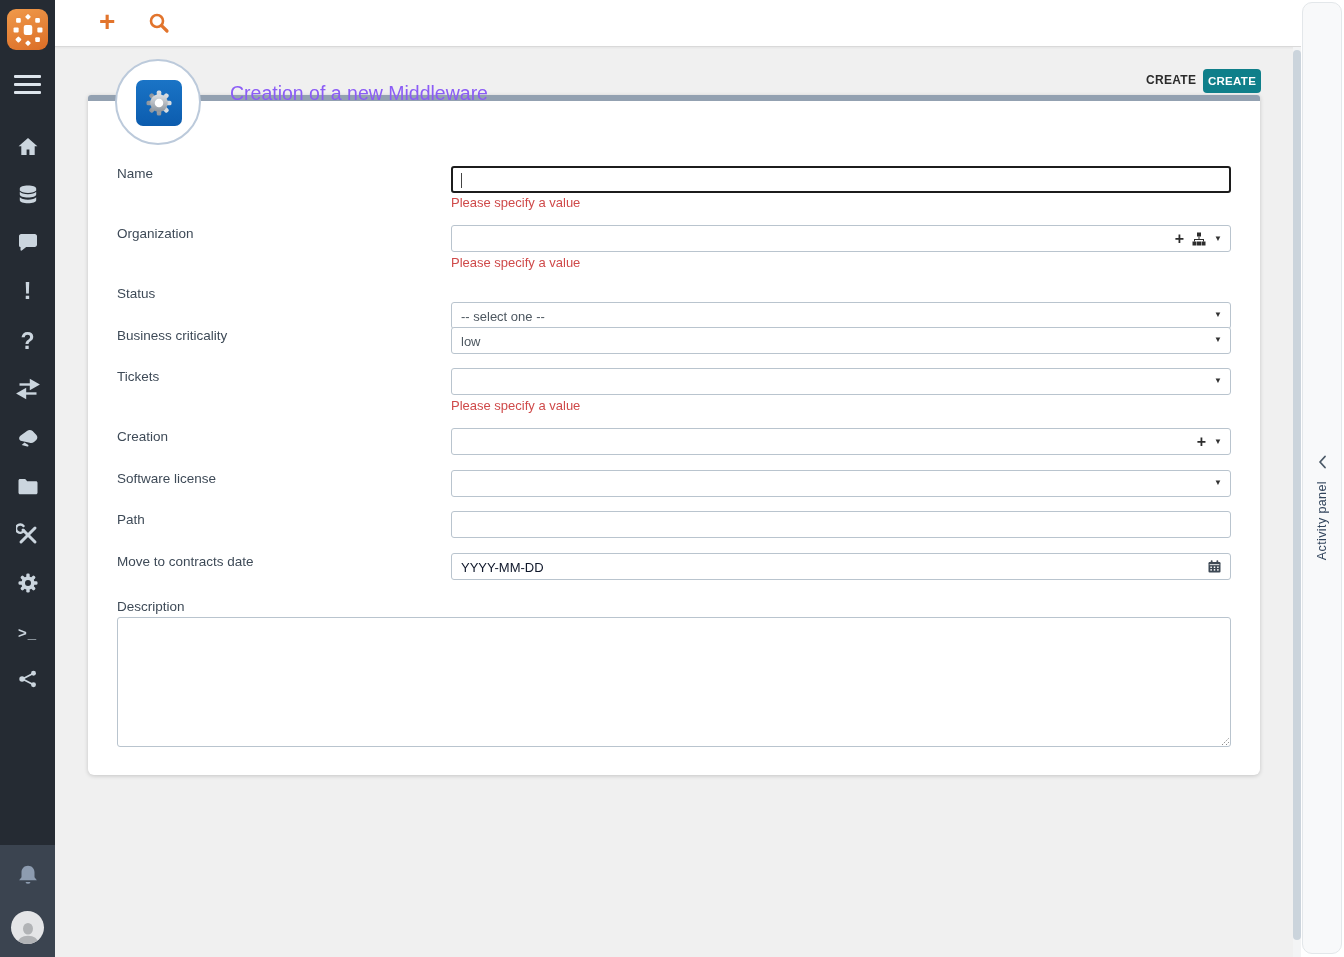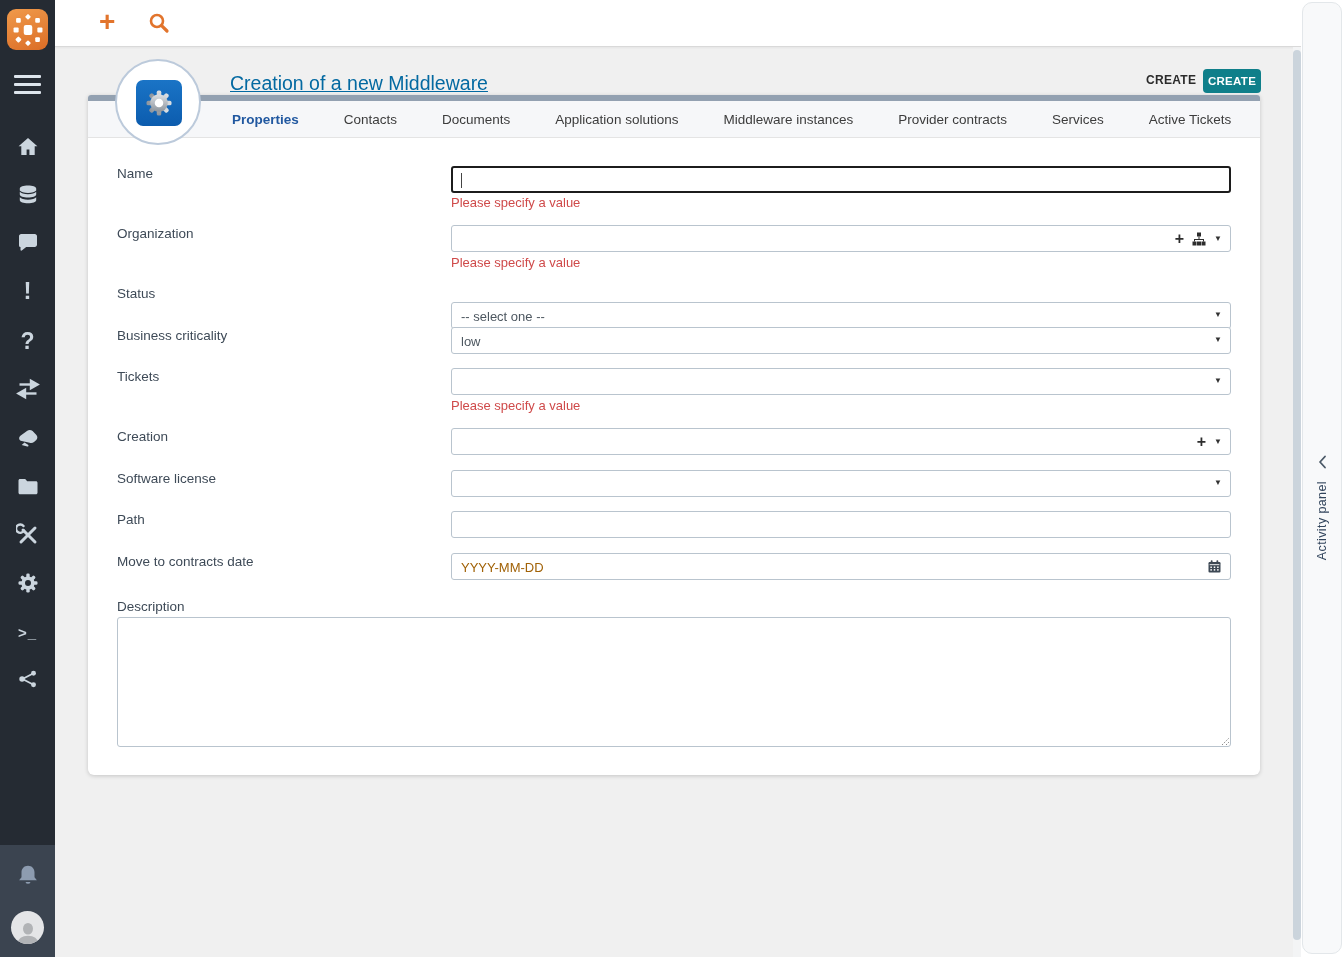--- a/index.html
+++ b/index.html
@@ -31,21 +31,21 @@
   .content-bg { position:absolute; left:55px; top:47px; width:1238px; height:910px; background:#f0f0f0; z-index:1; }
   .scroll-track { position:absolute; left:1293px; top:47px; width:8px; height:910px; background:#f3f4f5; z-index:6; }
   .scroll-thumb { position:absolute; left:1293px; top:50px; width:8px; height:890px; background:#cbd4dc; border-radius:4px; z-index:7; }
   .activity-strip { position:absolute; left:1301px; top:0; width:43px; height:957px; background:#fff; z-index:6; }
   .activity-inner { position:absolute; left:1px; top:2px; width:40px; height:952px; background:#f8f9fa;
                     border:1px solid #e3e7ea; border-radius:10px; }
   .activity-tab { position:absolute; left:1px; top:455px; width:40px; display:flex; flex-direction:column; align-items:center; gap:12px; }
   .activity-label { writing-mode:vertical-rl; transform:rotate(180deg); font-size:12.5px; color:#32455c; letter-spacing:.4px; }
 
   
-  .page-title { position:absolute; left:230px; top:72px; font-size:19.5px; color:#0369a1; z-index:3;text-decoration:underline; }
+  .page-title { position:absolute; left:230px; top:82px; font-size:19.5px; color:#8b5cf6; z-index:3; }
   .cancel-btn { position:absolute; left:1146px; top:73px; font-size:12px; font-weight:bold; color:#2b2b2b;
                 letter-spacing:.3px; cursor:pointer; z-index:3; }
   .create-btn { position:absolute; left:1203px; top:69px; width:58px; height:24px; background:#0f7f8a; color:#fff;
                 font-size:11.5px; font-weight:bold; border-radius:4px; display:flex; align-items:center; justify-content:center;
                 letter-spacing:.3px; cursor:pointer; z-index:3; }
   .badge-circle { position:absolute; left:115px; top:59px; width:86px; height:86px; border-radius:50%;
                   background:#fff; border:2px solid #bccadb; z-index:4; }
   .badge-square { position:absolute; left:19px; top:19px; width:46px; height:46px; border-radius:7px;
                   background:linear-gradient(180deg,#1a74c6,#0c5cae); display:flex; align-items:center; justify-content:center; }
 
@@ -64,21 +64,21 @@
          background:#fff; font-size:13px; color:#4d5760; }
   input.fld { padding:0 9px; outline:none; }
   .fld.focused { border:2px solid #1c1c1c; }
   .caret-line { position:absolute; left:8px; top:5px; width:1px; height:15px; background:#444; }
   .sel-text { position:absolute; left:9px; top:6px; font-size:13px; color:#4d5760; }
   .dd-caret { position:absolute; right:8px; top:8px; font-size:8px; color:#333; line-height:1; }
   .right-icons { position:absolute; right:8px; top:0; height:100%; display:flex; align-items:center; gap:8px; }
   .plus-mini { font-size:16px; font-weight:bold; color:#2d2d2d; line-height:1; cursor:pointer; }
   .dd-caret-inline { font-size:8px; color:#333; line-height:1; cursor:pointer; }
   .err { position:absolute; left:363px; font-size:13px; color:#cf4a4a; }
-  .placeholder { color:#a16207; }
+  .placeholder { color:#0f172a; }
   input.fld::placeholder { color:#b3bcc4; }
   .tarea { position:absolute; left:29px; top:522px; width:1114px; height:130px; border:1px solid #b9c4ce;
            border-radius:3px; background:#fff; resize:none; outline:none; font-size:13px; color:#4d5760;
            font-family:"Liberation Sans",sans-serif; padding:6px 9px; }
   .resize-corner { position:absolute; left:1131px; top:640px; pointer-events:none; }
 </style>
 </head>
 <body>
 
 <div class="content-bg"></div>
@@ -103,30 +103,20 @@
         <rect x="10.2" y="2" width="3.6" height="20" rx="1.3" transform="rotate(135 12 12)"></rect>
         <circle cx="12" cy="12" r="7"></circle>
       </g>
       <circle cx="12" cy="12" r="3.4" fill="#ffffff"></circle>
     </svg>
   </div>
 </div>
 
 <div class="card">
   <div class="card-topbar"></div>
-  <div class="tabs">
-    <div class="tab active">Properties</div>
-    <div class="tab">Contacts</div>
-    <div class="tab">Documents</div>
-    <div class="tab">Application solutions</div>
-    <div class="tab">Middleware instances</div>
-    <div class="tab">Provider contracts</div>
-    <div class="tab">Services</div>
-    <div class="tab">Active Tickets</div>
-  </div>
 
   <div class="flabel" style="top:71px">Name</div>
   <div class="fld focused" style="top:71px">
     <span class="caret-line"></span>
   </div>
   <div class="err" style="top:100px">Please specify a value</div>
 
   <div class="flabel" style="top:131px">Organization</div>
   <div class="fld" style="top:130px">
     <span class="right-icons">

